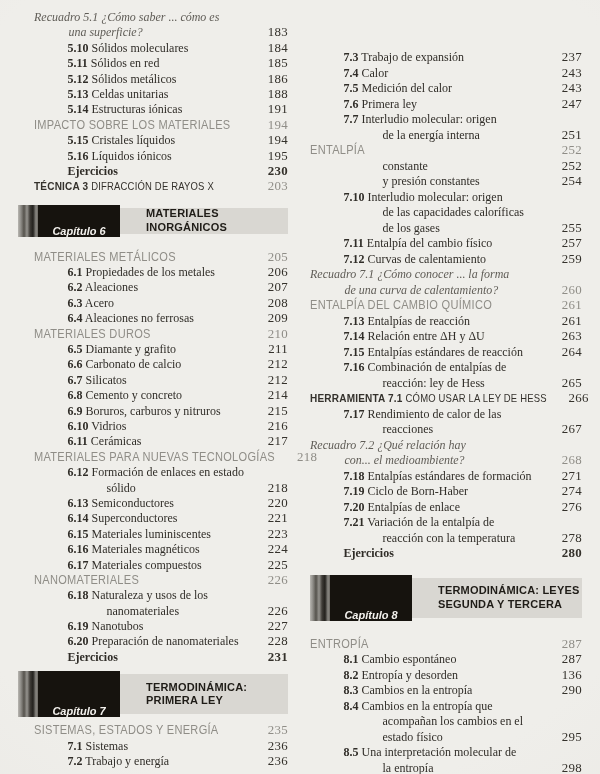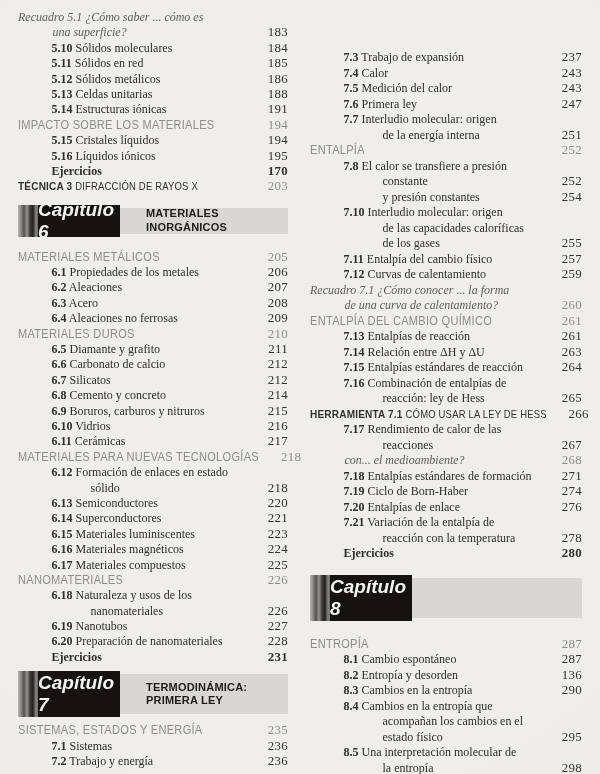--- a/index.html
+++ b/index.html
@@ -3,21 +3,21 @@
 <meta charset="utf-8">
 <style>
   html,body{margin:0;padding:0;}
   .page{position:relative;width:600px;height:774px;overflow:hidden;
         background:radial-gradient(130% 105% at 50% 45%, #efeeea 55%, #e6e4df 100%);}
   .col{position:absolute;font-family:"Liberation Serif", serif;color:#302d28;}
   .col1{left:18px;top:10px;width:270px;}
   .col2{left:310px;top:7px;width:272px;margin-top:43px;}
 
   .row{display:flex;align-items:baseline;}
-  .col1 .row{height:15.4px;}
+  .col1 .row{height:15.4px;margin-left:16px;}
   .col2 .row{height:15.5px;}
 
   .row-text{flex:1 1 auto;white-space:nowrap;font-size:12.9px;
             transform:scaleX(.93);transform-origin:0 60%;}
   .row-page{flex:0 0 auto;margin-left:4px;font-size:12.9px;letter-spacing:.3px;color:#34312b;}
   .num{font-weight:bold;}
 
   .row-entry .row-text, .row-ejercicios .row-text{padding-left:36px;}
   .row-cont .row-text{padding-left:78px;}
   .row-recuadro_cont .row-text{padding-left:37px;}
@@ -39,22 +39,22 @@
 
   .chapter-banner{position:relative;}
   .chapter-banner.lines-1{height:32px;margin:10px 0 13px;}
   .chapter-banner.lines-2{height:46px;margin:6px 0 6px;}
   .col2 .chapter-banner{margin:13px 0 16px;}
   .banner-bar{position:absolute;left:12px;right:0;top:3px;bottom:3px;background:#d9d7d2;}
   .banner-strip{position:absolute;left:0;top:0;bottom:0;width:20px;
     background:linear-gradient(90deg,#b9b7b2 0,#8c8a85 15%,#55524c 30%,#96948f 45%,
                #403d38 60%,#23211d 75%,#8a8883 90%,#6b6862 100%);}
   .banner-chip{position:absolute;left:20px;top:0;bottom:0;width:82px;background:#16130e;
-    color:#f4f2ee;display:flex;align-items:center;justify-content:center;
-    font-family:"Liberation Sans", sans-serif;font-style:italic;font-weight:bold;font-size:19px;}
+    color:#f4f2ee;display:flex;align-items:flex-end;justify-content:center;
+    font-family:"Liberation Sans", sans-serif;font-style:italic;font-weight:bold;font-size:11px;}
   .banner-title{position:absolute;left:102px;right:0;top:0;bottom:0;display:flex;
     flex-direction:column;justify-content:center;padding-left:26px;
     font-family:"Liberation Sans", sans-serif;font-weight:bold;font-size:11px;
     line-height:1.22;color:#1f1c17;letter-spacing:.2px;}
 </style>
 </head>
 <body>
 
 <div class="page">
   <div class="col col1">
@@ -92,21 +92,21 @@
       <div class="row row-entry">
         <span class="row-text"><span class="num">5.15</span> <span class="txt">Cristales líquidos</span></span>
         <span class="row-page">194</span>
       </div>
       <div class="row row-entry">
         <span class="row-text"><span class="num">5.16</span> <span class="txt">Líquidos iónicos</span></span>
         <span class="row-page">195</span>
       </div>
       <div class="row row-ejercicios">
         <span class="row-text"><span class="txt">Ejercicios</span></span>
-        <span class="row-page">170</span>
+        <span class="row-page">230</span>
       </div>
       <div class="row row-special">
         <span class="row-text"><span class="spec-label">TÉCNICA 3</span> <span class="txt">DIFRACCIÓN DE RAYOS X</span></span>
         <span class="row-page muted">203</span>
       </div>
       <div class="chapter-banner lines-1">
         <div class="banner-bar"></div>
         <div class="banner-strip"></div>
         <div class="banner-chip">
           <span>Capítulo 6</span>
@@ -266,23 +266,20 @@
         <span class="row-text"><span class="num">7.7</span> <span class="txt">Interludio molecular: origen</span></span>
       </div>
       <div class="row row-cont">
         <span class="row-text"><span class="txt">de la energía interna</span></span>
         <span class="row-page">251</span>
       </div>
       <div class="row row-section">
         <span class="row-text"><span class="txt">ENTALPÍA</span></span>
         <span class="row-page">252</span>
       </div>
-      <div class="row row-entry">
-        <span class="row-text"><span class="num">7.8</span> <span class="txt">El calor se transfiere a presión</span></span>
-      </div>
       <div class="row row-cont">
         <span class="row-text"><span class="txt">constante</span></span>
         <span class="row-page">252</span>
       </div>
       <div class="row row-cont">
         <span class="row-text"><span class="txt">y presión constantes</span></span>
         <span class="row-page">254</span>
       </div>
       <div class="row row-entry">
         <span class="row-text"><span class="num">7.10</span> <span class="txt">Interludio molecular: origen</span></span>
@@ -335,20 +332,23 @@
       <div class="row row-special">
         <span class="row-text"><span class="spec-label">HERRAMIENTA 7.1</span> <span class="txt">CÓMO USAR LA LEY DE HESS</span></span>
         <span class="row-page">266</span>
       </div>
       <div class="row row-entry">
         <span class="row-text"><span class="num">7.17</span> <span class="txt">Rendimiento de calor de las</span></span>
       </div>
       <div class="row row-cont">
         <span class="row-text"><span class="txt">reacciones</span></span>
         <span class="row-page">267</span>
+      </div>
+      <div class="row row-recuadro">
+        <span class="row-text"><span class="txt">Recuadro 7.2 ¿Qué relación hay</span></span>
       </div>
       <div class="row row-recuadro_cont">
         <span class="row-text"><span class="txt">con... el medioambiente?</span></span>
         <span class="row-page muted">268</span>
       </div>
       <div class="row row-entry">
         <span class="row-text"><span class="num">7.18</span> <span class="txt">Entalpías estándares de formación</span></span>
         <span class="row-page">271</span>
       </div>
       <div class="row row-entry">
@@ -369,20 +369,24 @@
       <div class="row row-ejercicios">
         <span class="row-text"><span class="txt">Ejercicios</span></span>
         <span class="row-page">280</span>
       </div>
       <div class="chapter-banner lines-2">
         <div class="banner-bar"></div>
         <div class="banner-strip"></div>
         <div class="banner-chip">
           <span>Capítulo 8</span>
         </div>
+        <div class="banner-title">
+          <div class="banner-title-line">TERMODINÁMICA: LEYES</div>
+          <div class="banner-title-line">SEGUNDA Y TERCERA</div>
+        </div>
       </div>
       <div class="row row-section">
         <span class="row-text"><span class="txt">ENTROPÍA</span></span>
         <span class="row-page">287</span>
       </div>
       <div class="row row-entry">
         <span class="row-text"><span class="num">8.1</span> <span class="txt">Cambio espontáneo</span></span>
         <span class="row-page">287</span>
       </div>
       <div class="row row-entry">

